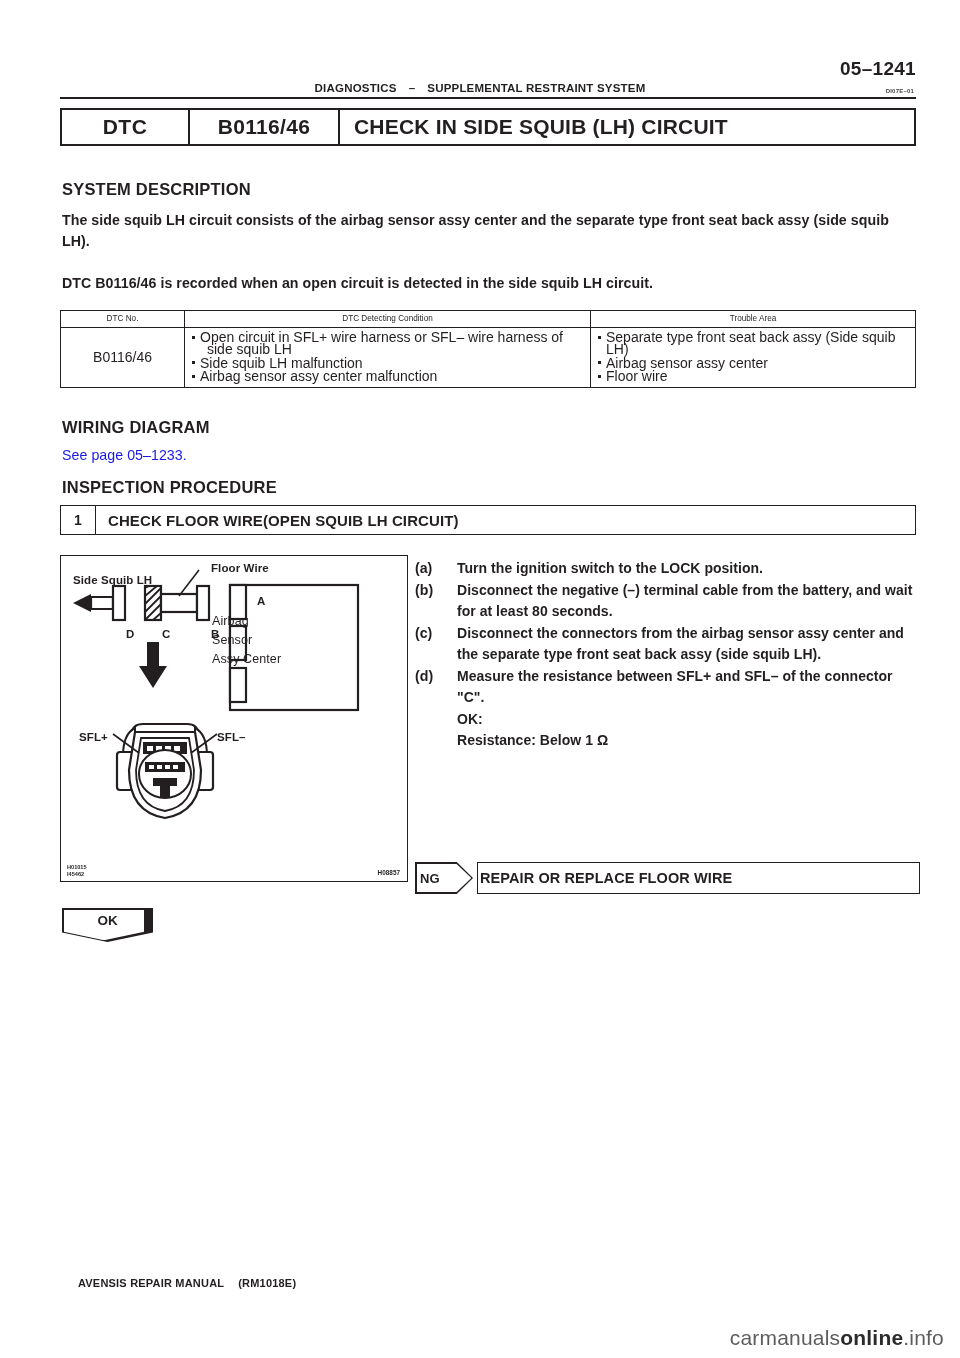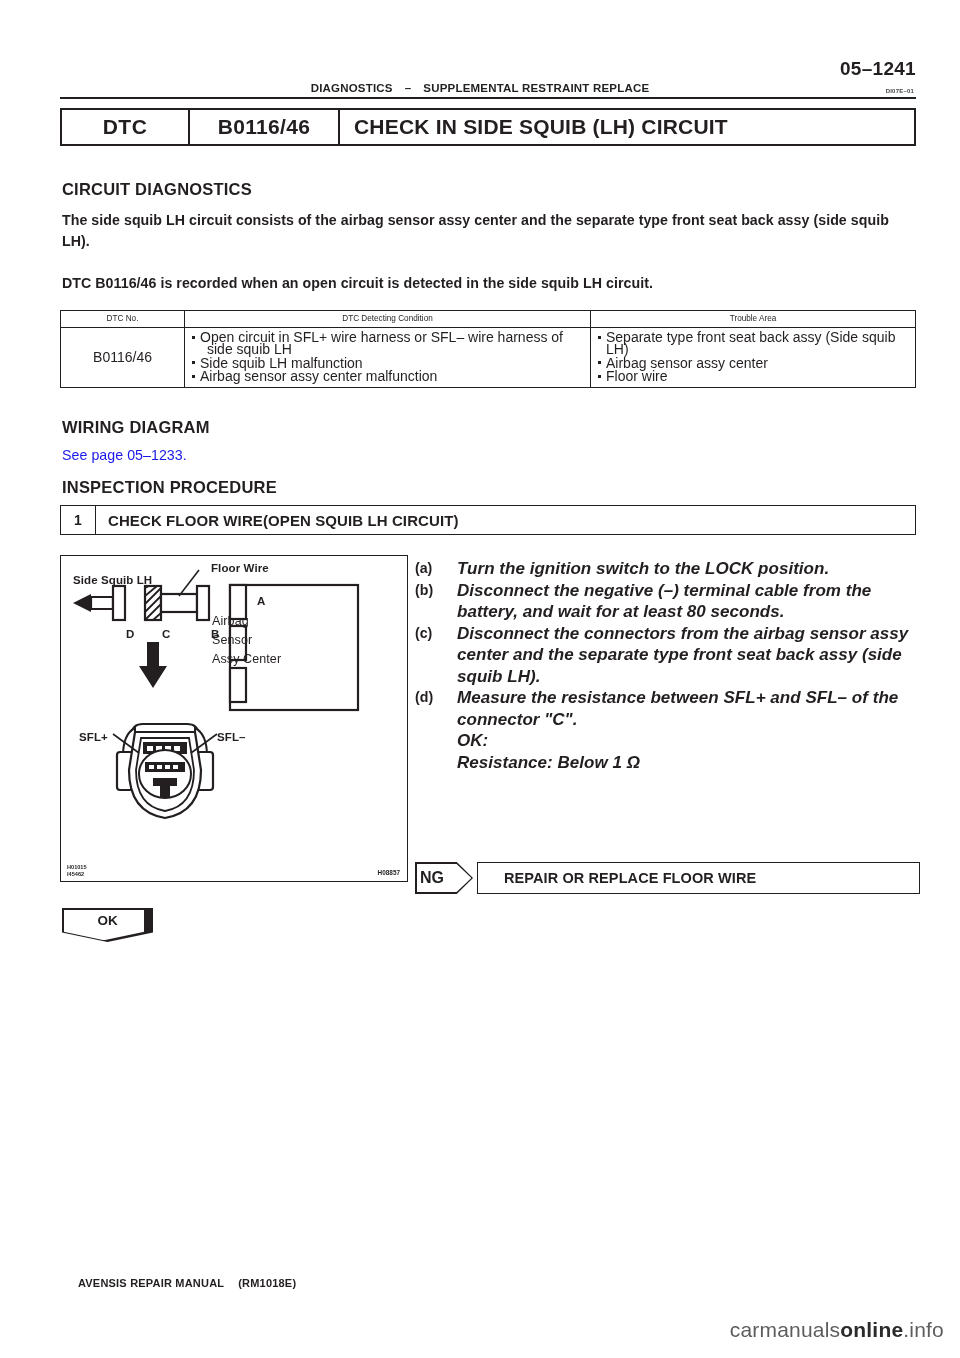--- a/index.html
+++ b/index.html
@@ -127,47 +127,47 @@
   }
 
   
   .instr { position:absolute; left:415px; top:558px; width:505px; }
   .instr-row { display:flex; margin-bottom:0; }
   .instr-key {
     width:42px; flex:none;
     font-size:14.2px; font-weight:bold; line-height:21.5px;
   }
   .instr-val {
-    flex:1; font-size:17px; font-weight:bold; line-height:21.5px; letter-spacing:.03px;font-style:italic;
+    flex:1; font-size:14px; font-weight:bold; line-height:21.5px; letter-spacing:.03px;
   }
 
   
   .ng-row {
     position:absolute; left:415px; top:862px; width:505px; height:32px;
   }
   .ng-tag {
     position:absolute; left:0; top:0; width:58px; height:32px;
-    font-size:16px; font-weight:bold;
+    font-size:13px; font-weight:bold;
     display:flex; align-items:center; justify-content:flex-start; padding-left:5px;
     box-sizing:border-box;
   }
   .ng-arrow {
     position:absolute; left:0; top:0; width:58px; height:32px;
     clip-path:polygon(0 0, 72% 0, 100% 50%, 72% 100%, 0 100%);
     background:#231f20;
   }
   .ng-arrow-inner {
     position:absolute; left:1.6px; top:1.6px; width:54.8px; height:28.8px;
     clip-path:polygon(0 0, 72% 0, 100% 50%, 72% 100%, 0 100%);
     background:#fff;
   }
   .ng-box {
     position:absolute; left:62px; top:0; right:0; height:32px;
     border:1.6px solid #231f20; box-sizing:border-box;
-    display:flex; align-items:center; padding-left:26px;
+    display:flex; align-items:center; padding-left:2px;
     font-size:14.5px; font-weight:bold; letter-spacing:.1px;
   }
   .ok-tag {
     position:absolute; left:62px; top:908px; width:91px; height:34px;
   }
   .ok-shape {
     position:absolute; inset:0; background:#231f20;
     clip-path:polygon(0 0, 100% 0, 100% 72%, 50% 100%, 0 72%);
   }
   .ok-shape-inner {
@@ -180,46 +180,46 @@
     font-size:13.5px; font-weight:bold;
   }
 
   
   .footer {
     position:absolute; left:78px; top:1277px;
     font-size:11px; font-weight:bold; letter-spacing:.2px;
   }
   .footer .rm { padding-left:14px; }
   .watermark {
-    position:absolute; right:16px; bottom:16px;
+    position:absolute; right:16px; bottom:8px;
     font-size:21px; color:#5d5d5d; font-weight:normal; letter-spacing:.2px;
   }
   .wm-dark { color:#2b2b2b; font-weight:bold; }
 </style>
 </head>
 <body>
 
 <div class="page">
 
   <div class="hdr">
     <div class="hdr-pageno">05–1241</div>
     <div class="hdr-center">
-      <span>DIAGNOSTICS</span><span class="dash">–</span><span>SUPPLEMENTAL RESTRAINT REPLACE</span>
+      <span>DIAGNOSTICS</span><span class="dash">–</span><span>SUPPLEMENTAL RESTRAINT SYSTEM</span>
     </div>
     <div class="hdr-code">DI07E–01</div>
     <div class="hdr-rule"></div>
   </div>
 
   <div class="dtc-bar">
     <div class="dtc-cell-label">DTC</div>
     <div class="dtc-cell-code">B0116/46</div>
     <div class="dtc-cell-title">CHECK IN SIDE SQUIB (LH) CIRCUIT</div>
   </div>
 
-  <div class="h2" style="top:180px;">CIRCUIT DIAGNOSTICS</div>
+  <div class="h2" style="top:180px;">SYSTEM DESCRIPTION</div>
   <div class="body-text" style="top:210px;">The side squib LH circuit consists of the airbag sensor assy center and the separate type front seat back assy (side squib LH).</div>
   <div class="body-text" style="top:273px;">DTC B0116/46 is recorded when an open circuit is detected in the side squib LH circuit.</div>
 
   <table class="dtc-table">
     <colgroup>
         <col style="width:124px">
         <col style="width:406px">
         <col>
       </colgroup>
     <thead>

